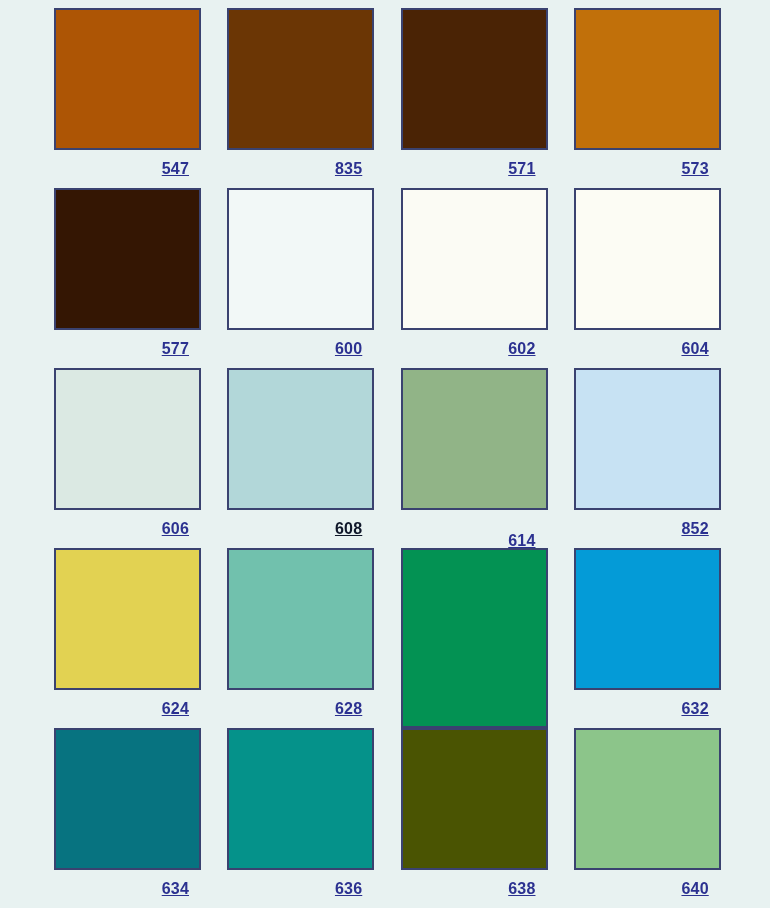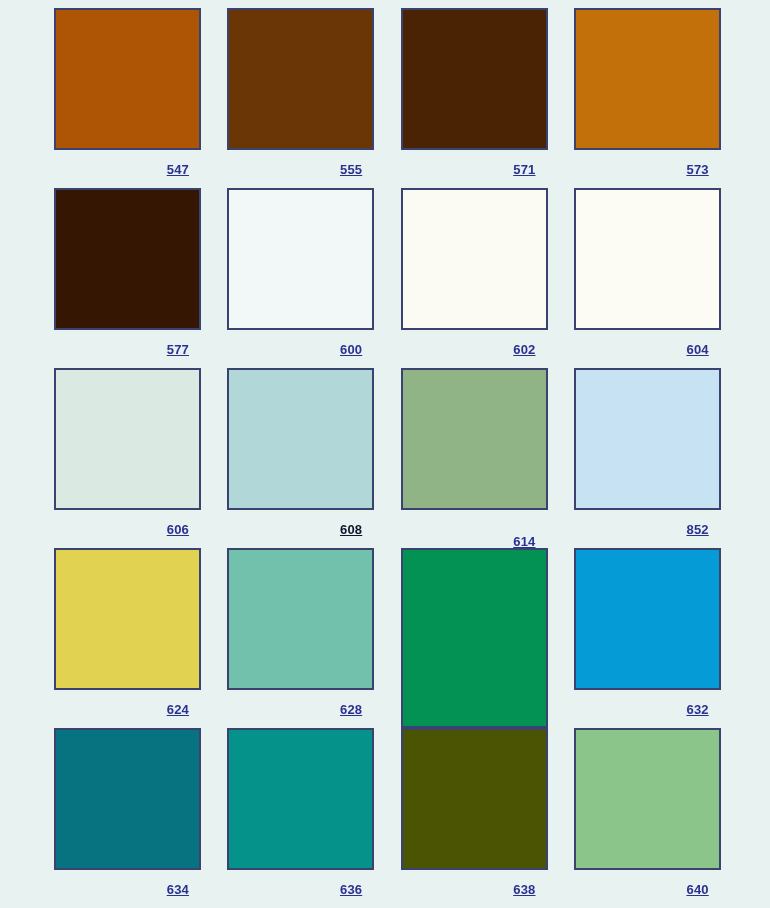--- a/index.html
+++ b/index.html
@@ -46,21 +46,21 @@
   .swatch-label-row {
     flex: 0 0 auto;
     height: 38px;
     display: flex;
     align-items: center;
     justify-content: flex-end;
     width: 147px;
   }
 
   .swatch-label {
-    font-size: 13px;
+    font-size: 16px;
     font-weight: bold;
     color: #2b3190;
     text-decoration: underline;
     letter-spacing: 0.2px;
     cursor: pointer;
     padding-right: 12px;
   }
 </style>
 </head>
 <body>
@@ -68,21 +68,21 @@
 <div id="swatch-grid" style="background: rgb(232, 242, 241);">
     <div class="swatch-cell">
       <div class="swatch-chip" style="background: rgb(173, 85, 5); border-color: rgb(58, 66, 112);"></div>
       <div class="swatch-label-row">
         <a class="swatch-label" style="color: rgb(43, 49, 144);">547</a>
       </div>
     </div>
     <div class="swatch-cell">
       <div class="swatch-chip" style="background: rgb(107, 54, 5); border-color: rgb(58, 66, 112);"></div>
       <div class="swatch-label-row">
-        <a class="swatch-label" style="color: rgb(43, 49, 144);">555</a>
+        <a class="swatch-label" style="color: rgb(43, 49, 144);">835</a>
       </div>
     </div>
     <div class="swatch-cell">
       <div class="swatch-chip" style="background: rgb(74, 35, 5); border-color: rgb(58, 66, 112);"></div>
       <div class="swatch-label-row">
         <a class="swatch-label" style="color: rgb(43, 49, 144); text-decoration: underline;">571</a>
       </div>
     </div>
     <div class="swatch-cell">
       <div class="swatch-chip" style="background: rgb(193, 112, 10); border-color: rgb(58, 66, 112);"></div>

